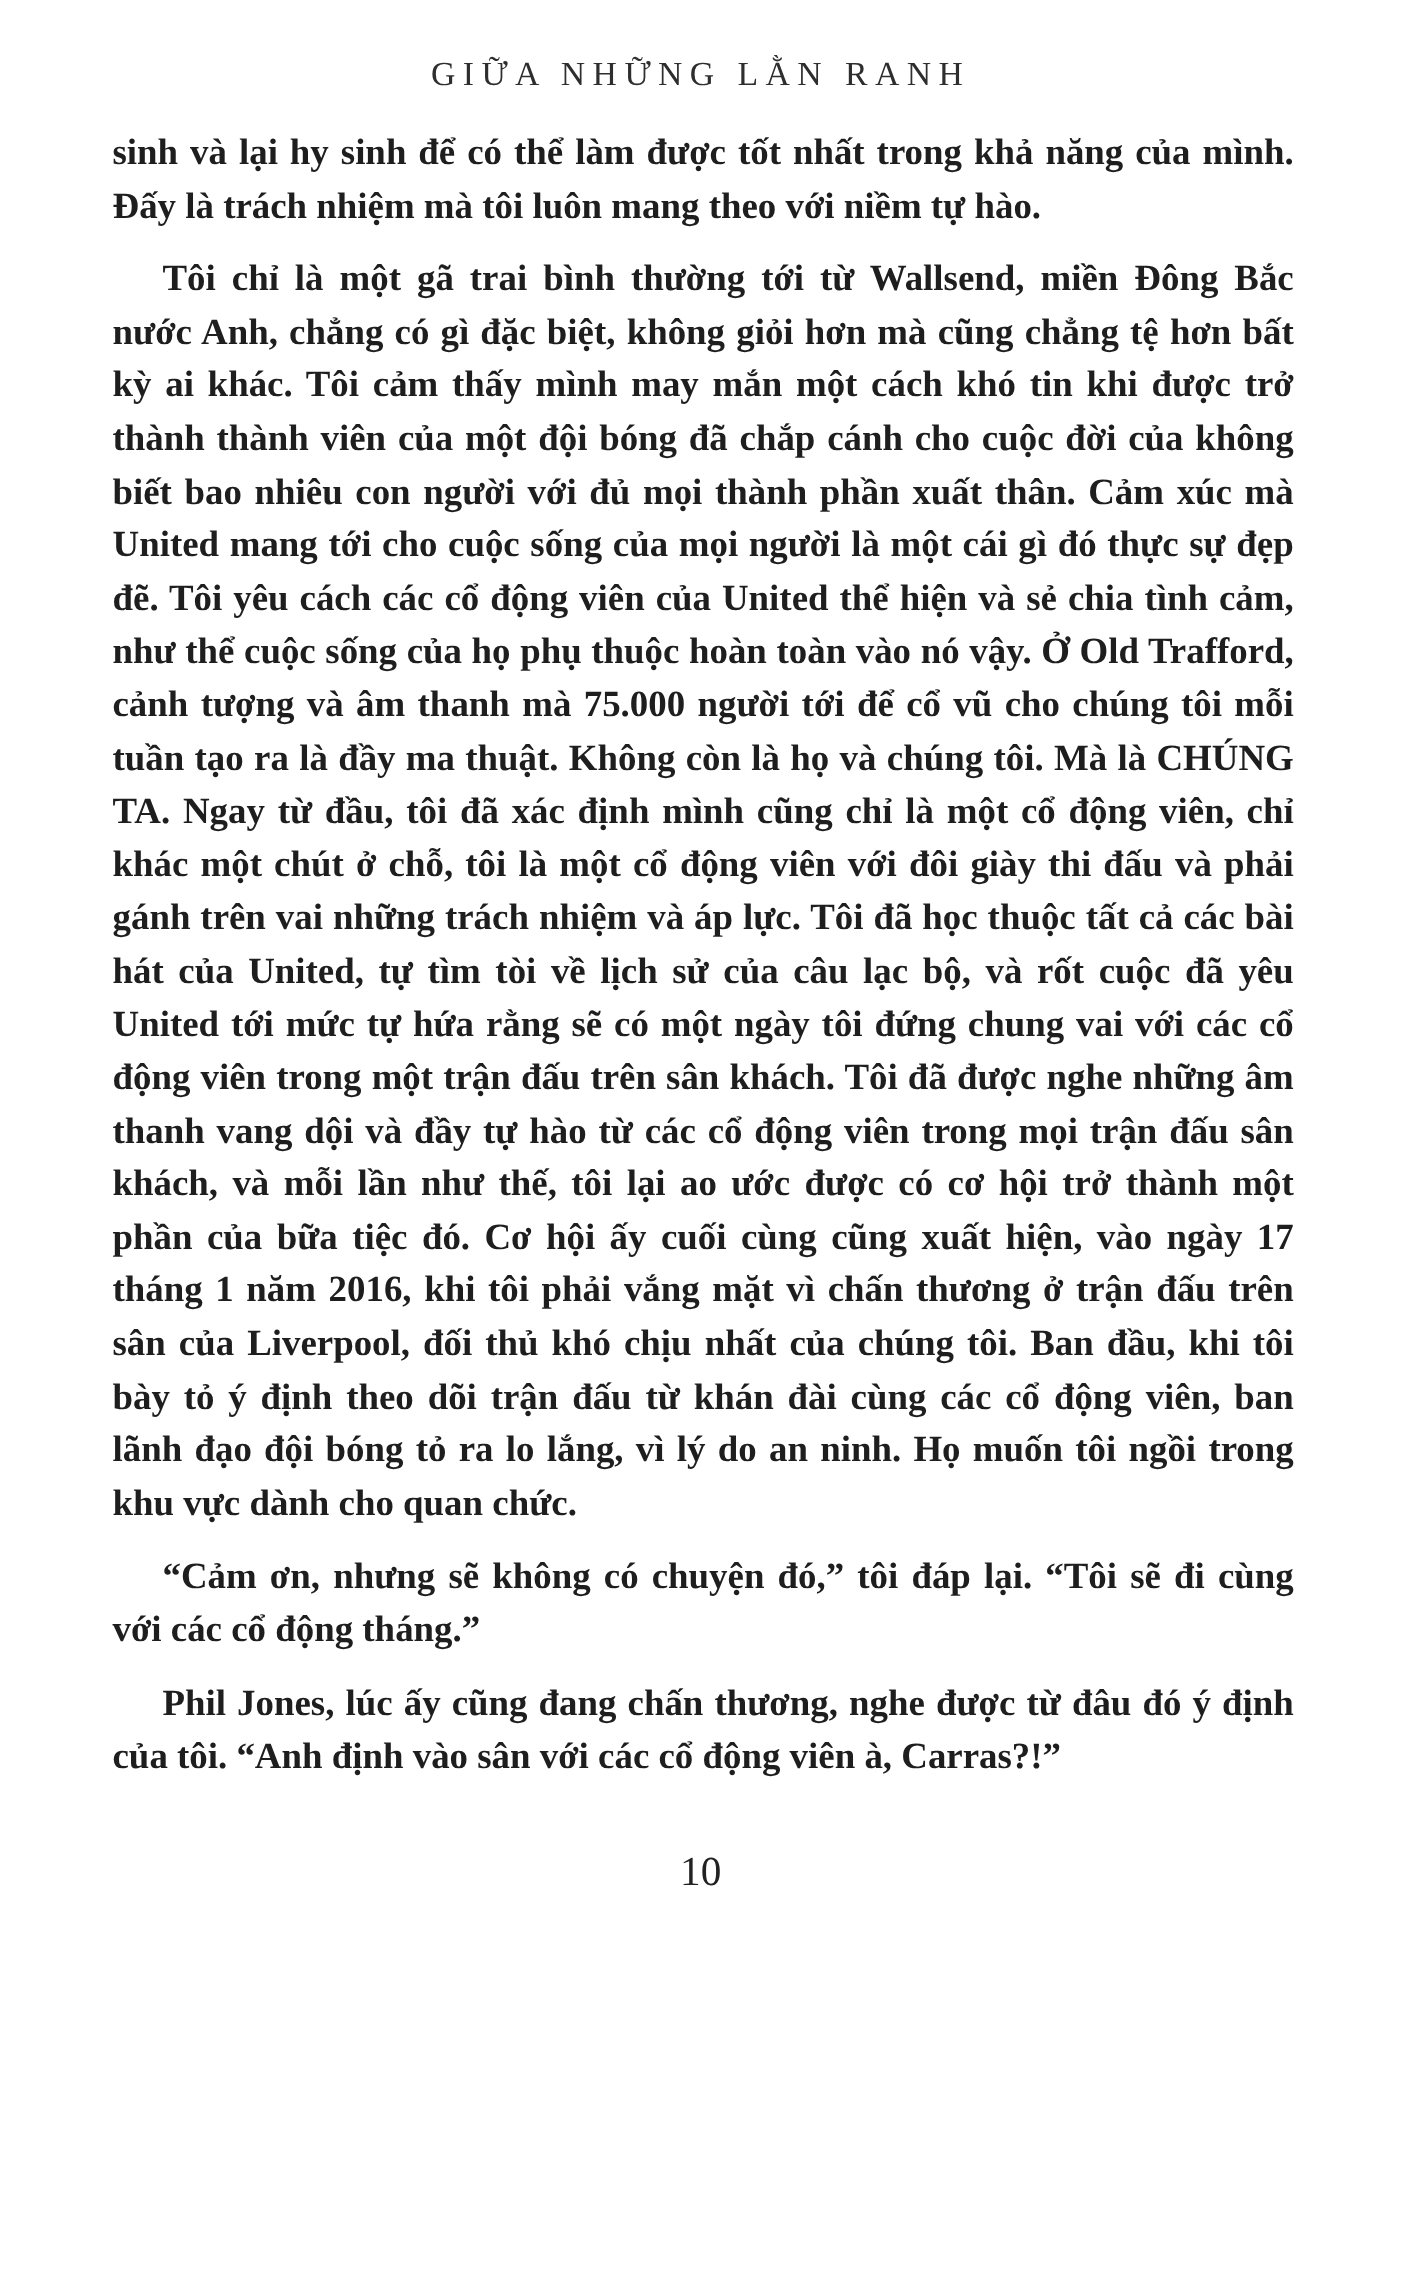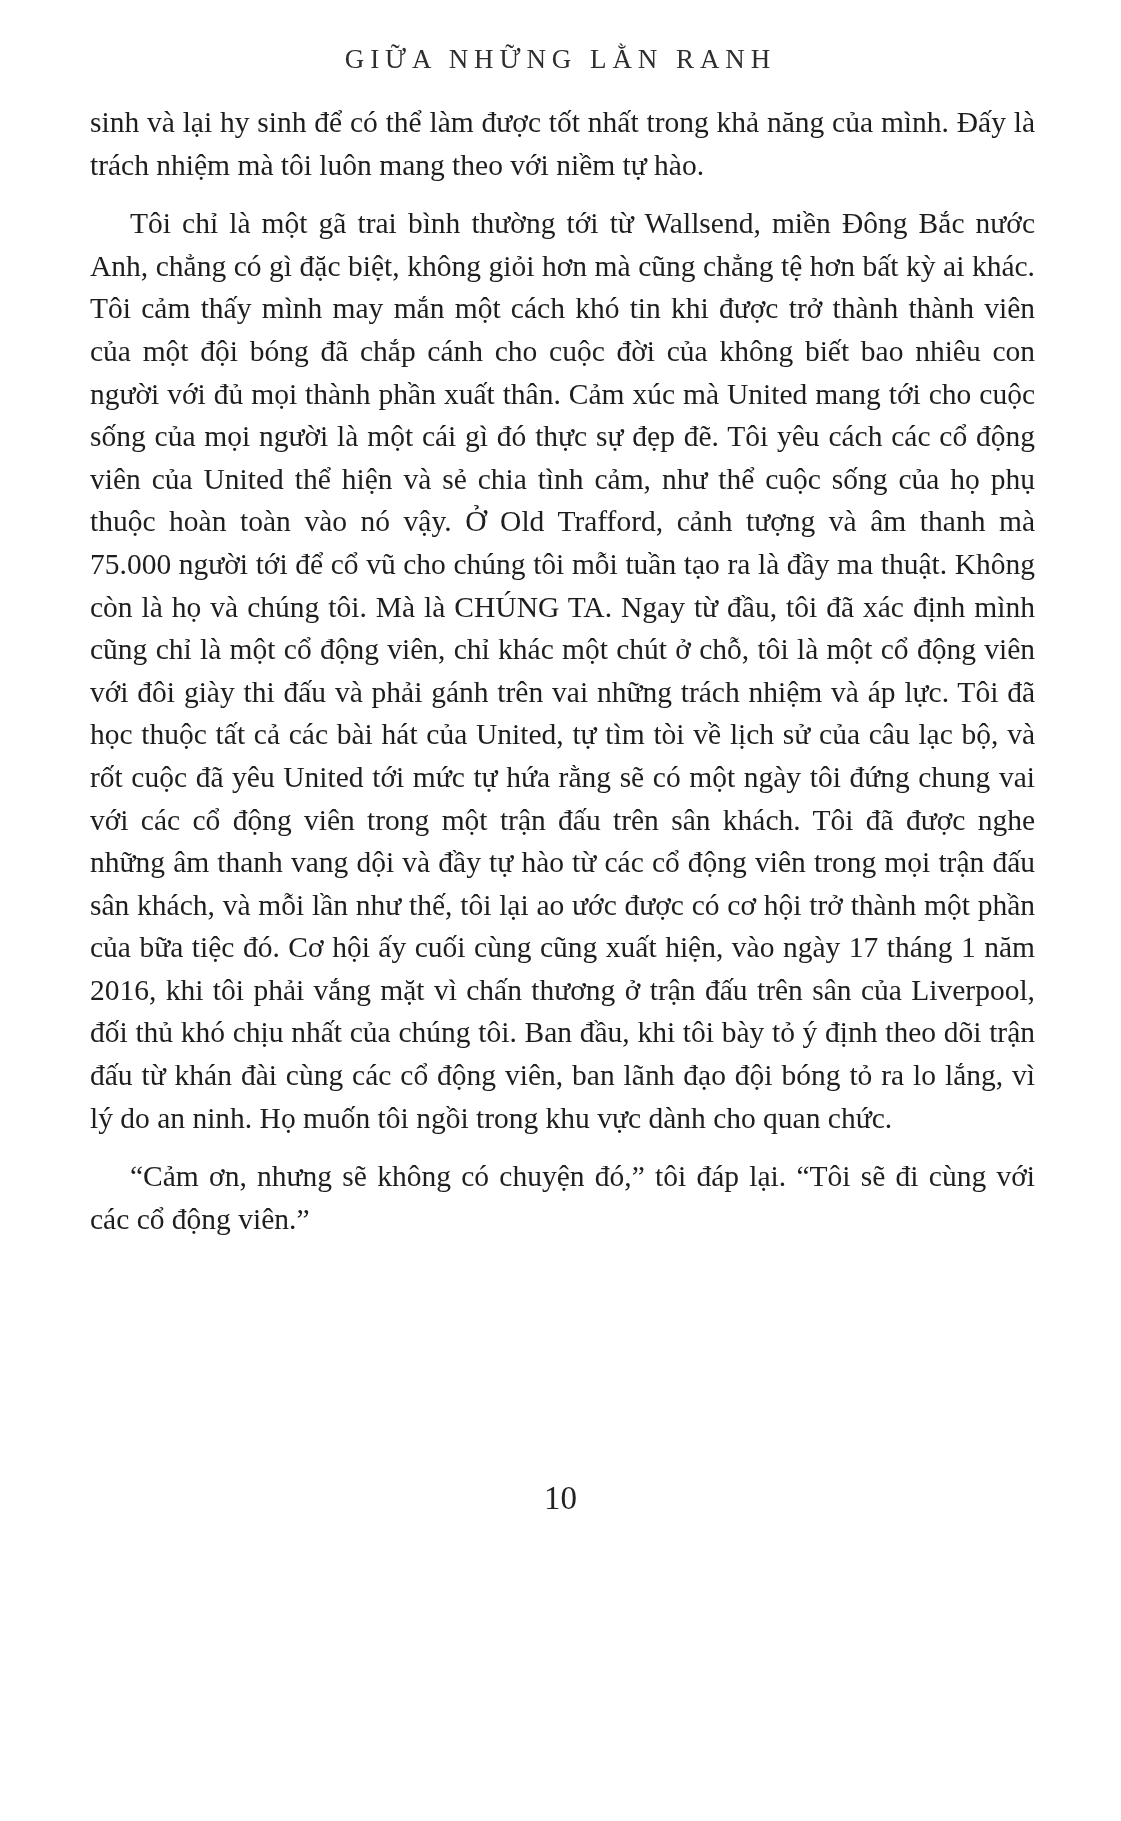--- a/index.html
+++ b/index.html
@@ -31,20 +31,21 @@
   }
   .body-text {
     position: absolute;
     top: 101px;
     left: 90px;
     right: 86px;
     font-size: 29.5px;
     line-height: 42.6px;
     text-align: justify;
     text-justify: inter-word;
+    font-weight: bold;
   }
   .para {
     margin: 0 0 16px 0;
     text-indent: 40px;
   }
   .para.continued {
     text-indent: 0;
   }
   .folio {
     position: absolute;
@@ -59,18 +60,19 @@
 </head>
 <body>
 
 <div class="page">
 
   <header class="running-head">GIỮA NHỮNG LẰN RANH</header>
 
   <main class="body-text">
     <p class="para continued">sinh và lại hy sinh để có thể làm được tốt nhất trong khả năng của mình. Đấy là trách nhiệm mà tôi luôn mang theo với niềm tự hào.</p>
     <p class="para">Tôi chỉ là một gã trai bình thường tới từ Wallsend, miền Đông Bắc nước Anh, chẳng có gì đặc biệt, không giỏi hơn mà cũng chẳng tệ hơn bất kỳ ai khác. Tôi cảm thấy mình may mắn một cách khó tin khi được trở thành thành viên của một đội bóng đã chắp cánh cho cuộc đời của không biết bao nhiêu con người với đủ mọi thành phần xuất thân. Cảm xúc mà United mang tới cho cuộc sống của mọi người là một cái gì đó thực sự đẹp đẽ. Tôi yêu cách các cổ động viên của United thể hiện và sẻ chia tình cảm, như thể cuộc sống của họ phụ thuộc hoàn toàn vào nó vậy. Ở Old Trafford, cảnh tượng và âm thanh mà 75.000 người tới để cổ vũ cho chúng tôi mỗi tuần tạo ra là đầy ma thuật. Không còn là họ và chúng tôi. Mà là CHÚNG TA. Ngay từ đầu, tôi đã xác định mình cũng chỉ là một cổ động viên, chỉ khác một chút ở chỗ, tôi là một cổ động viên với đôi giày thi đấu và phải gánh trên vai những trách nhiệm và áp lực. Tôi đã học thuộc tất cả các bài hát của United, tự tìm tòi về lịch sử của câu lạc bộ, và rốt cuộc đã yêu United tới mức tự hứa rằng sẽ có một ngày tôi đứng chung vai với các cổ động viên trong một trận đấu trên sân khách. Tôi đã được nghe những âm thanh vang dội và đầy tự hào từ các cổ động viên trong mọi trận đấu sân khách, và mỗi lần như thế, tôi lại ao ước được có cơ hội trở thành một phần của bữa tiệc đó. Cơ hội ấy cuối cùng cũng xuất hiện, vào ngày 17 tháng 1 năm 2016, khi tôi phải vắng mặt vì chấn thương ở trận đấu trên sân của Liverpool, đối thủ khó chịu nhất của chúng tôi. Ban đầu, khi tôi bày tỏ ý định theo dõi trận đấu từ khán đài cùng các cổ động viên, ban lãnh đạo đội bóng tỏ ra lo lắng, vì lý do an ninh. Họ muốn tôi ngồi trong khu vực dành cho quan chức.</p>
-    <p class="para">“Cảm ơn, nhưng sẽ không có chuyện đó,” tôi đáp lại. “Tôi sẽ đi cùng với các cổ động viên.”</p>
+    <p class="para">“Cảm ơn, nhưng sẽ không có chuyện đó,” tôi đáp lại. “Tôi sẽ đi cùng với các cổ động tháng.”</p>
+    <p class="para">Phil Jones, lúc ấy cũng đang chấn thương, nghe được từ đâu đó ý định của tôi. “Anh định vào sân với các cổ động viên à, Carras?!”</p>
   </main>
 
   <footer class="folio">10</footer>
 
 </div>
 
 </body></html>

